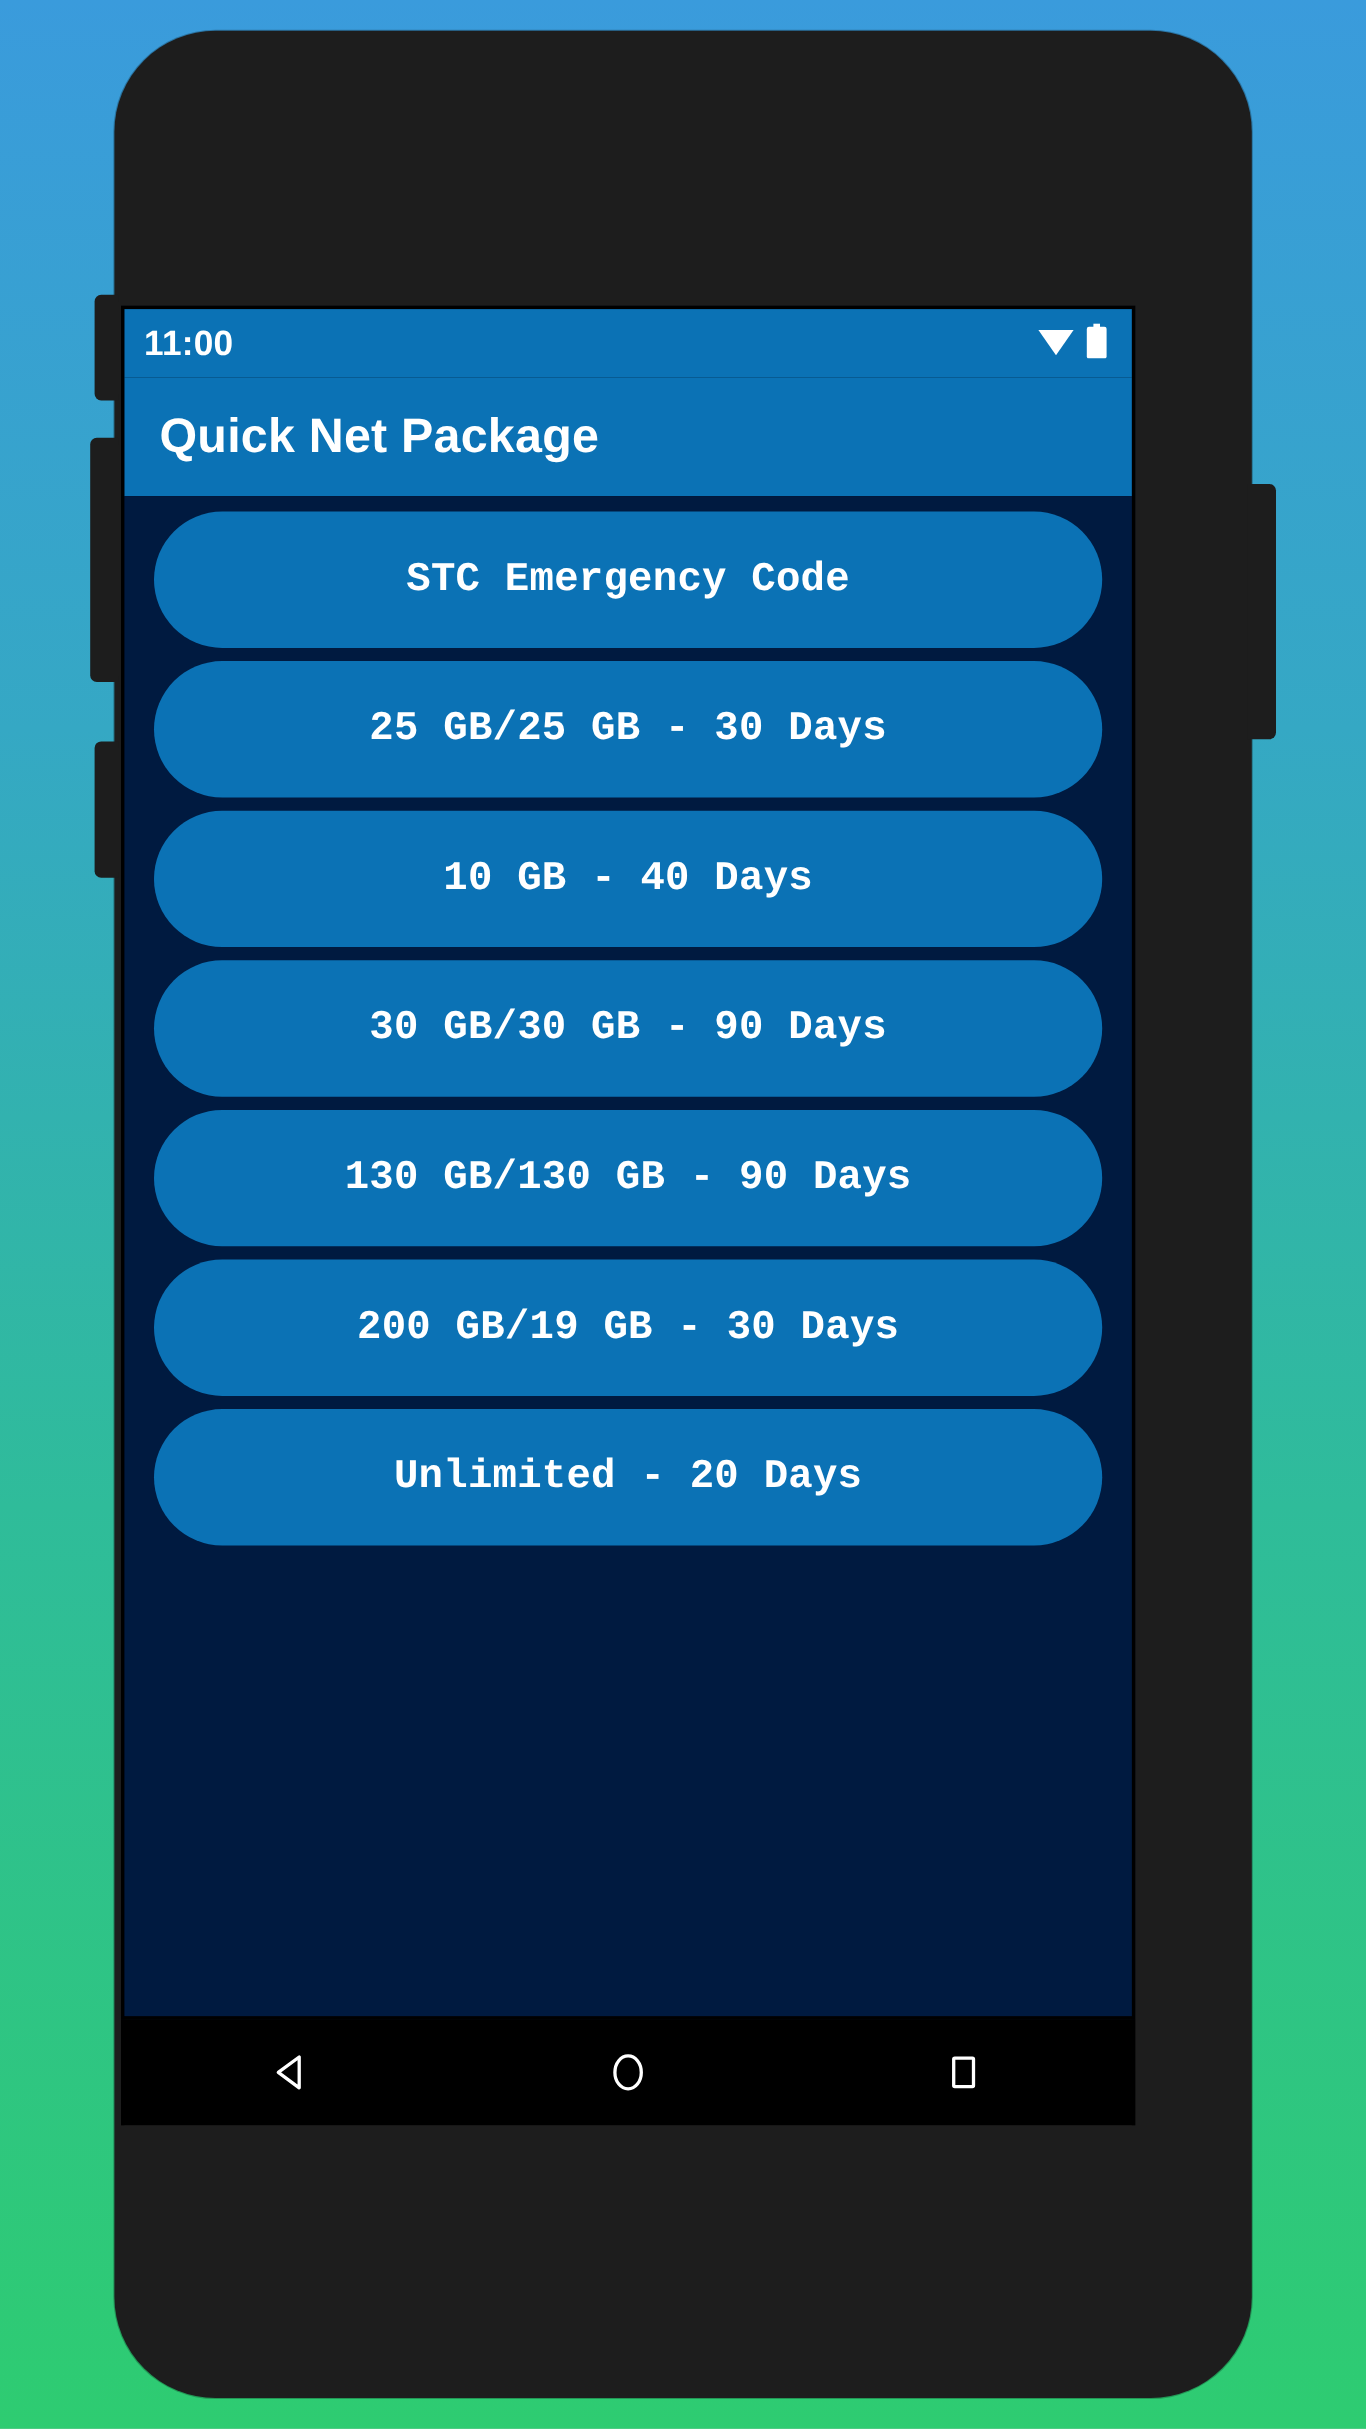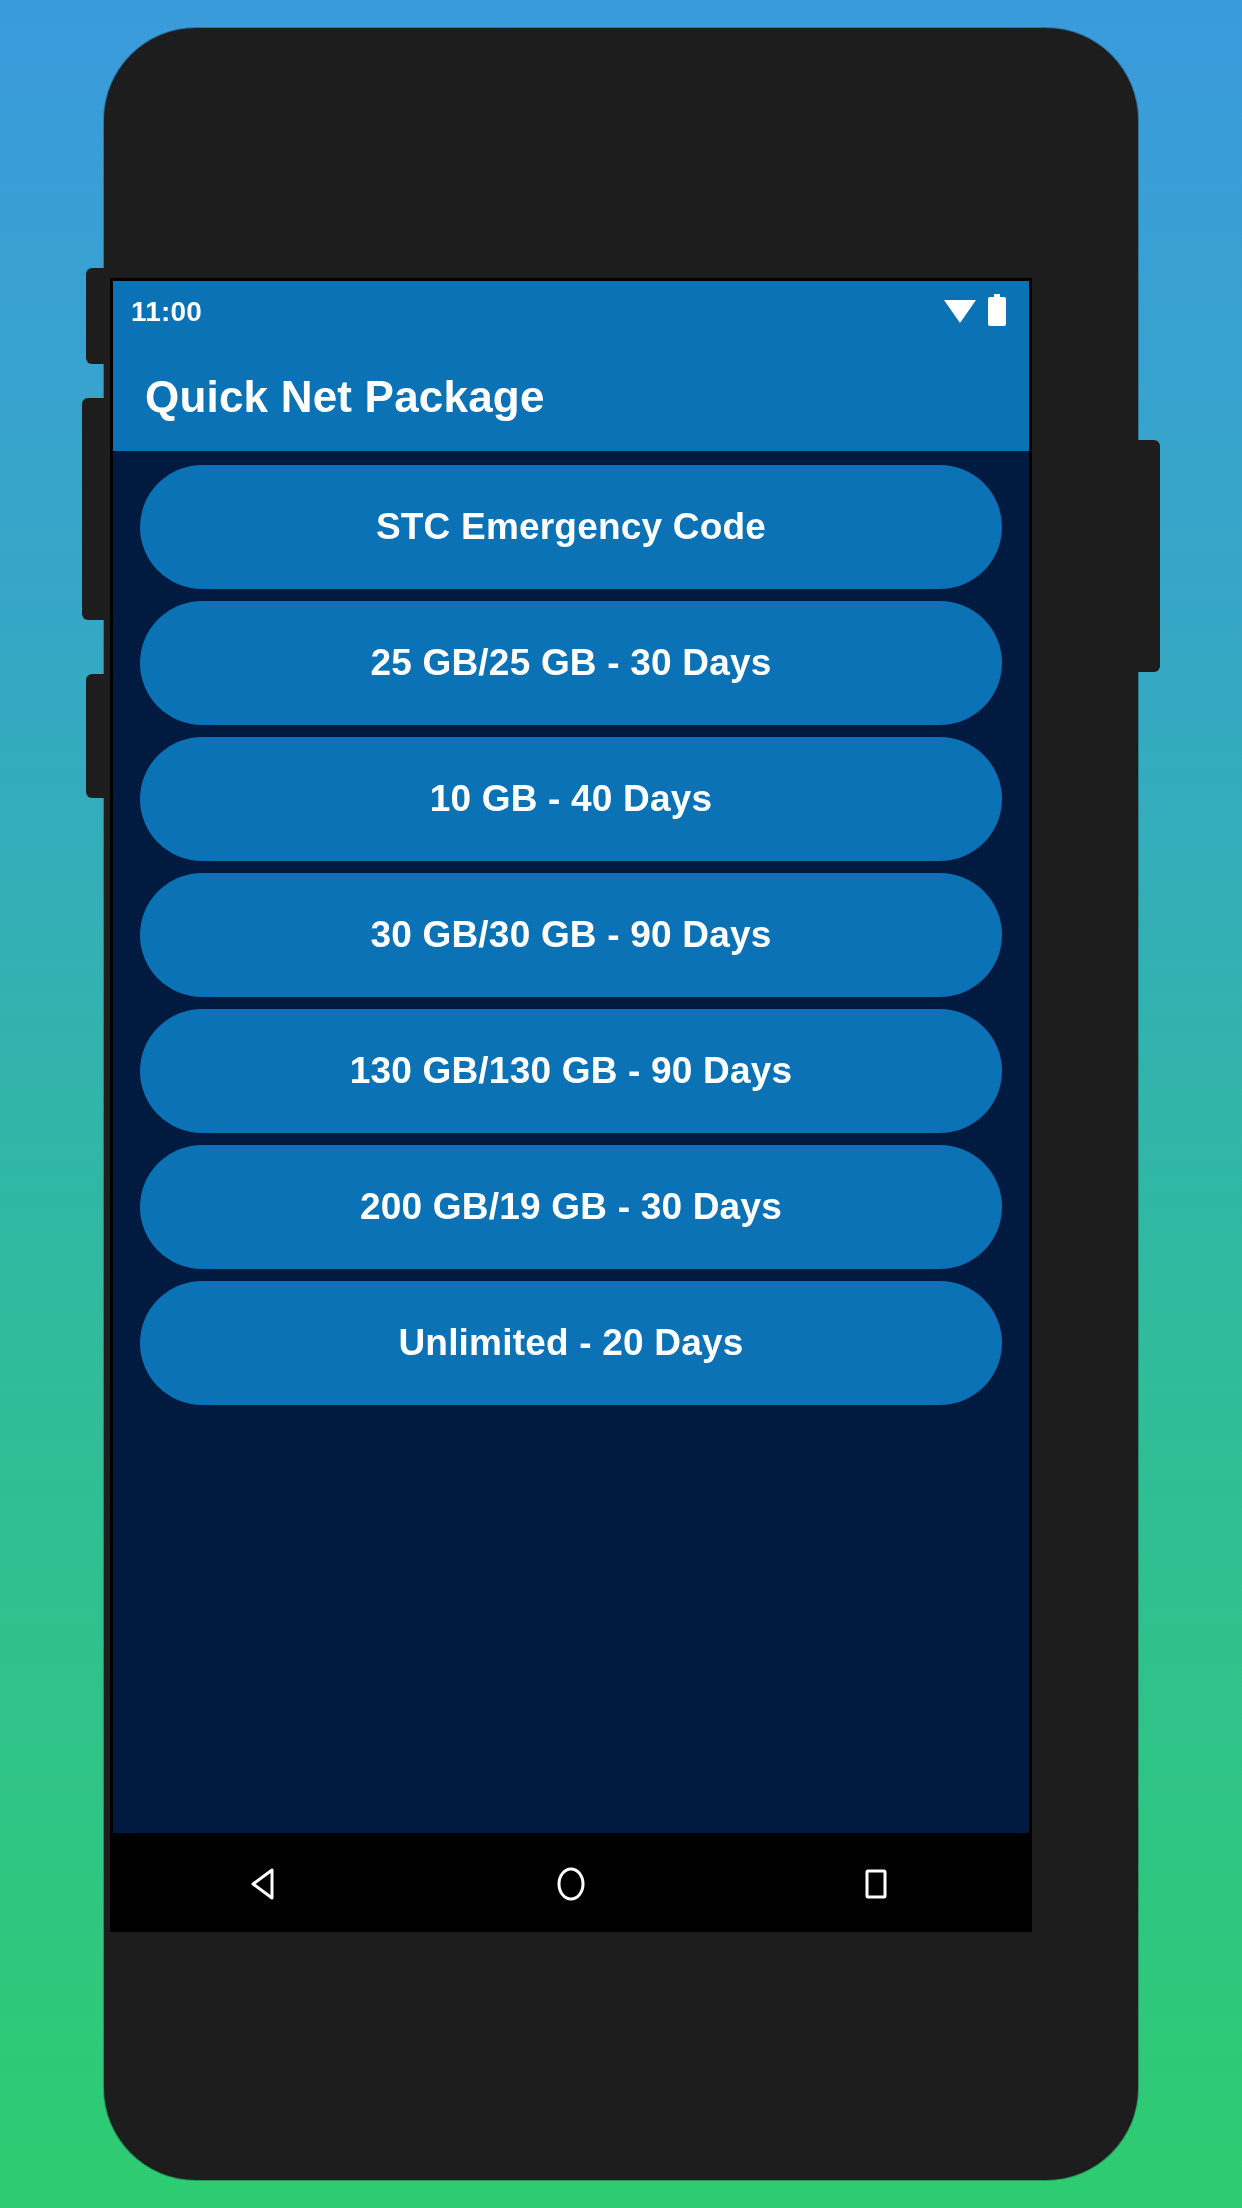--- a/index.html
+++ b/index.html
@@ -55,21 +55,21 @@
   .status-bar {
     height: 62px;
     background: #0b72b5;
     display: flex;
     align-items: center;
     justify-content: space-between;
     padding: 0 22px 0 18px;
   }
   .status-time {
     color: #ffffff;
-    font-size: 28px;
+    font-size: 32px;
     font-weight: bold;
     letter-spacing: 0.2px;
   }
   .status-icons {
     display: flex;
     align-items: center;
     gap: 10px;
   }
   .icon-wifi { display: block; }
   .icon-battery { display: block; }
@@ -100,21 +100,21 @@
     display: flex;
     align-items: center;
     justify-content: center;
     margin: 0 auto 12px auto;
     width: 862px;
     height: 124px;
     background: #0b72b5;
     border: none;
     border-radius: 62px;
     color: #ffffff;
-    font-family: Liberation Sans, sans-serif;
+    font-family: Liberation Mono, monospace;
     font-size: 37px;
     font-weight: bold;
     letter-spacing: 0.2px;
     text-align: center;
     cursor: pointer;
   }
   .pkg-button:first-child { margin-top: 4px; }
 
   
   .nav-bar {

